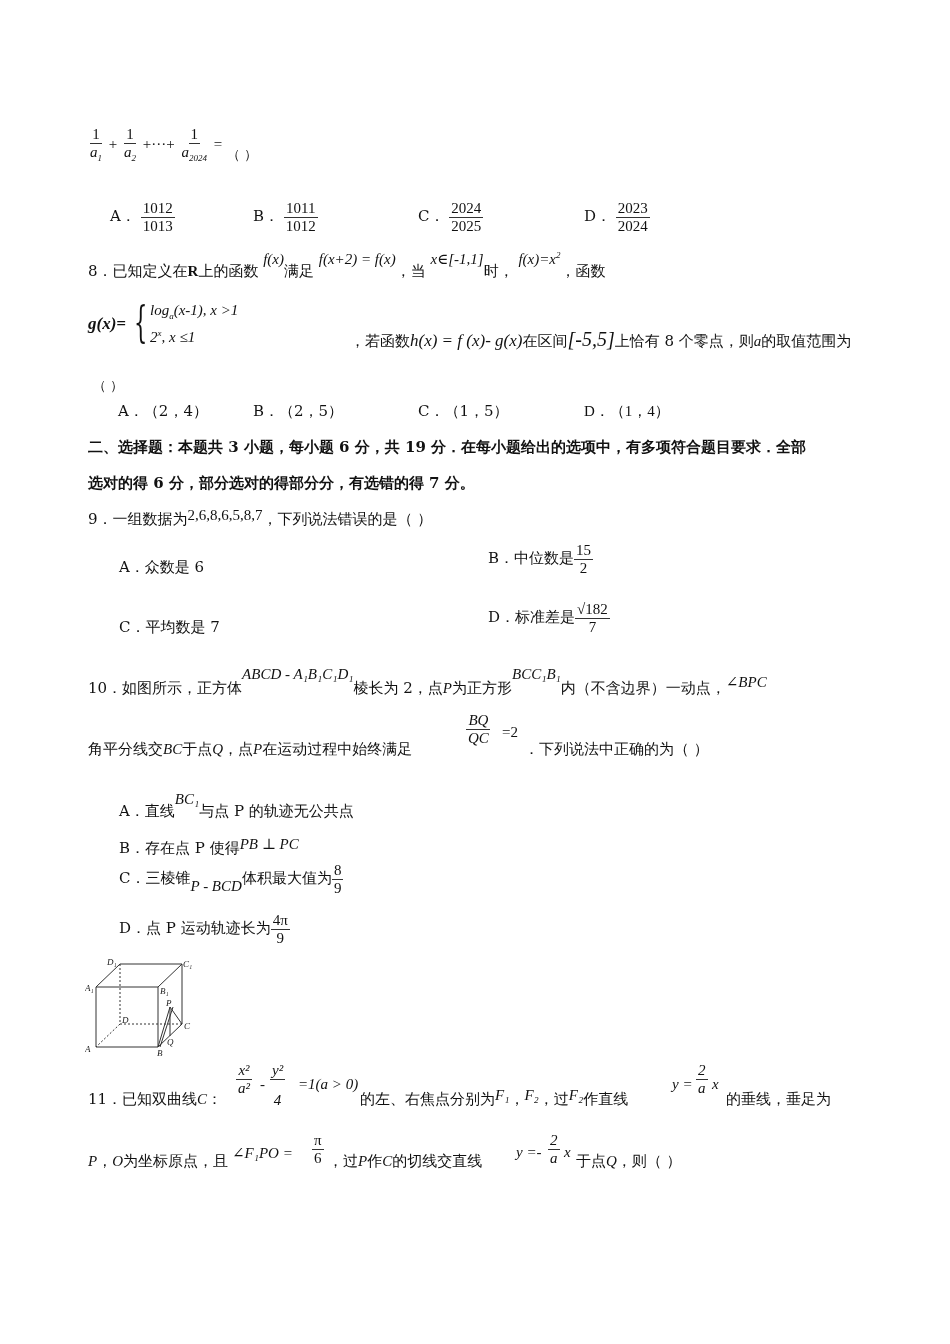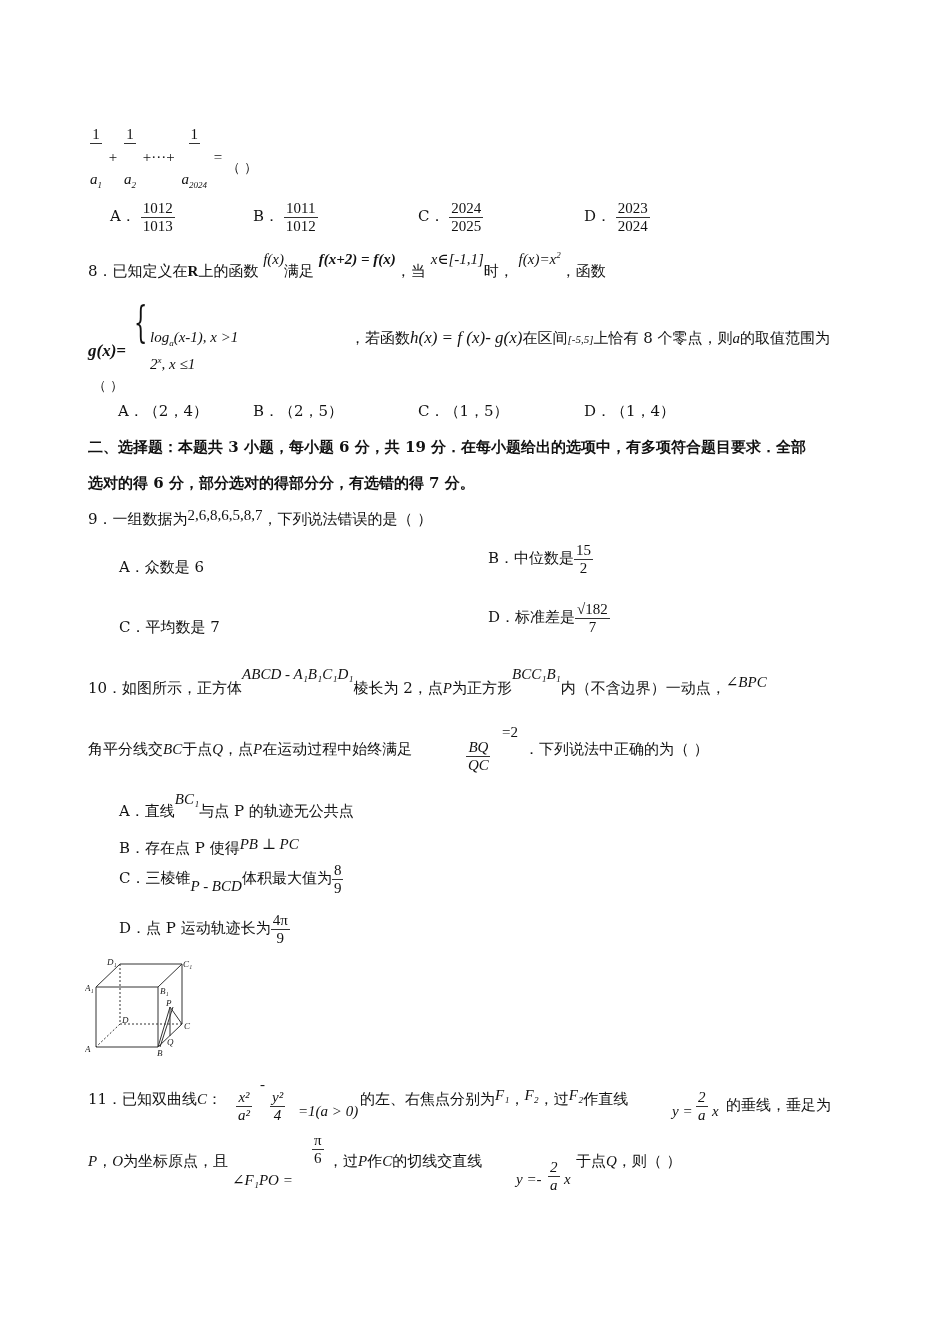--- a/index.html
+++ b/index.html
@@ -1,19 +1,19 @@
 <!DOCTYPE html>
 <html><head>
 <meta charset="utf-8">
 <style>
   html,body{margin:0;padding:0;background:#fff;}
   body{width:950px;height:1344px;position:relative;overflow:hidden;
        font-family:"DejaVu Serif","Liberation Serif",serif;color:#111;font-size:15px;}
   .abs{position:absolute;white-space:nowrap;}
-  .m{font-family:"Liberation Serif","DejaVu Serif",serif;font-style:italic;margin-top:27px;}
+  .m{font-family:"Liberation Serif","DejaVu Serif",serif;font-style:italic;}
   .r{font-family:"Liberation Serif","DejaVu Serif",serif;}
   .frac{display:inline-flex;flex-direction:column;align-items:center;vertical-align:middle;
         font-family:"Liberation Serif","DejaVu Serif",serif;line-height:1.1;}
   .frac .num{border-bottom:1px solid #333;padding:0 2px;}
   .frac .den{padding:0 2px;}
   sub,sup{font-size:9px;}
   .bold{font-weight:bold;}
 </style>
 </head>
 <body>
@@ -62,41 +62,41 @@
   <span>D．</span>
   <span class="frac">
       <span class="num">2023</span>
       <span class="den">2024</span>
     </span>
 </div>
 
 <div class="abs" style="left:88px;top:262px;">
   <span>8．已知定义在</span><span class="bold r">R</span><span>上的函数</span>
   <span class="m" style="position:relative;top:-12px;">f(x)</span><span>满足</span>
-  <span class="m" style="position:relative;top:-12px;font-weight:bold;">f(x+2) = f(x)</span><span>，当</span>
+  <span class="m" style="position:relative;top:-12px;">f(x+2) = f(x)</span><span>，当</span>
   <span class="m" style="position:relative;top:-12px;">x∈[-1,1]</span><span>时，</span>
   <span class="m" style="position:relative;top:-12px;"><span>f(x)=x</span><sup>2</sup></span><span>，函数</span>
 </div>
 
 <div class="abs" style="left:88px;top:300px;height:48px;">
   <span class="m" style="position:absolute;left:0;top:14px;font-size:17px;font-weight:bold;">g(x)=</span>
   <span style="position:absolute;left:46px;top:-2px;font-size:42px;font-family:'DejaVu Serif',serif;transform:scaleX(0.5);transform-origin:left;">{</span>
   <span class="m" style="position:absolute;left:62px;top:2px;font-size:15px;text-align:right;"><span class="r">log</span><sub>a</sub><span>(x-1), x &gt;1</span></span>
   <span class="m" style="position:absolute;left:62px;top:28px;font-size:15px;"><span class="r">2</span><sup>x</sup><span>, x ≤1</span></span>
   <span style="position:absolute;left:262px;top:28px;white-space:nowrap;">
-    <span>，若函数</span><span class="m" style="font-size:17px;">h(x) = f (x)- g(x)</span><span>在区间</span><span class="m" style="font-size:11px;">[-5,5]</span><span>上恰有 8 个零点，则</span><span class="m">a</span><span>的取值范围为</span>
+    <span>，若函数</span><span class="m" style="font-size:17px;">h(x) = f (x)- g(x)</span><span>在区间</span><span class="m" style="font-size:20px;">[-5,5]</span><span>上恰有 8 个零点，则</span><span class="m">a</span><span>的取值范围为</span>
   </span>
 </div>
 
 <div class="abs" style="left:93px;top:377px;font-size:13px;">（            ）</div>
 
 <div class="abs" style="left:118px;top:402px;"><span>A．</span><span>（2，4）</span></div>
 <div class="abs" style="left:253px;top:402px;"><span>B．</span><span>（2，5）</span></div>
 <div class="abs" style="left:418px;top:402px;"><span>C．</span><span>（1，5）</span></div>
-<div class="abs" style="left:584px;top:402px;"><span>D．</span><span>（1，4）</span></div>
+<div class="abs" style="left:584px;top:402px;font-family:Liberation Serif, serif;"><span>D．</span><span>（1，4）</span></div>
 
 <div class="abs bold" style="left:88px;top:438px;font-size:15px;">二、选择题：本题共 3 小题，每小题 6 分，共 19 分．在每小题给出的选项中，有多项符合题目要求．全部</div>
 <div class="abs bold" style="left:88px;top:474px;font-size:15px;">选对的得 6 分，部分选对的得部分分，有选错的得 7 分。</div>
 
 <div class="abs" style="left:88px;top:510px;">
   <span>9．一组数据为</span><span class="r" style="position:relative;top:-4px;">2,6,8,6,5,8,7</span><span>，下列说法错误的是（            ）</span>
 </div>
 <div class="abs" style="left:119px;top:558px;text-align:center;">A．众数是 6</div>
 <div class="abs" style="left:488px;top:542px;">
   <span>B．中位数是</span><span class="frac">
@@ -185,33 +185,33 @@
   </svg>
 </div>
 
 <div class="abs" style="left:88px;top:1062px;height:52px;">
   <span style="position:absolute;left:0;top:28px;white-space:nowrap;"><span>11．已知双曲线</span><span class="m">C</span><span>：</span></span>
   <span class="frac m" style="position:absolute;left:148px;top:0;">
       <span class="num">x²</span>
       <span class="den">a²</span>
     </span>
   <span class="r" style="position:absolute;left:172px;top:14px;">-</span>
-  <span class="frac m" style="position:absolute;left:182px;top:0;">
+  <span class="frac m" style="position:absolute;left:182px;top:0;gap:12px;">
       <span class="num">y²</span>
       <span class="den r">4</span>
     </span>
   <span class="m" style="position:absolute;left:210px;top:14px;">=1(a &gt; 0)</span>
   <span style="position:absolute;left:272px;top:28px;white-space:nowrap;"><span>的左、右焦点分别为</span><span class="m" style="position:relative;top:-4px;">F₁</span><span>，</span><span class="m" style="position:relative;top:-4px;">F₂</span><span>，过</span><span class="m" style="position:relative;top:-4px;">F₂</span><span>作直线</span></span>
   <span class="m" style="position:absolute;left:584px;top:14px;">y =</span>
   <span class="frac m" style="position:absolute;left:608px;top:0;">
       <span class="num r">2</span>
       <span class="den">a</span>
     </span>
   <span class="m" style="position:absolute;left:624px;top:14px;">x</span>
-  <span style="position:absolute;left:638px;top:28px;white-space:nowrap;margin-top:6px;">的垂线，垂足为</span>
+  <span style="position:absolute;left:638px;top:28px;white-space:nowrap;">的垂线，垂足为</span>
 </div>
 
 <div class="abs" style="left:88px;top:1132px;height:50px;">
   <span style="position:absolute;left:0;top:20px;white-space:nowrap;"><span class="m">P</span><span>，</span><span class="m">O</span><span>为坐标原点，且</span></span>
   <span class="m" style="position:absolute;left:144px;top:12px;white-space:nowrap;">∠F₁PO =</span>
   <span class="frac" style="position:absolute;left:224px;top:0;">
       <span class="num">π</span>
       <span class="den">6</span>
     </span>
   <span style="position:absolute;left:240px;top:20px;white-space:nowrap;"><span>，过</span><span class="m">P</span><span>作</span><span class="m">C</span><span>的切线交直线</span></span>

